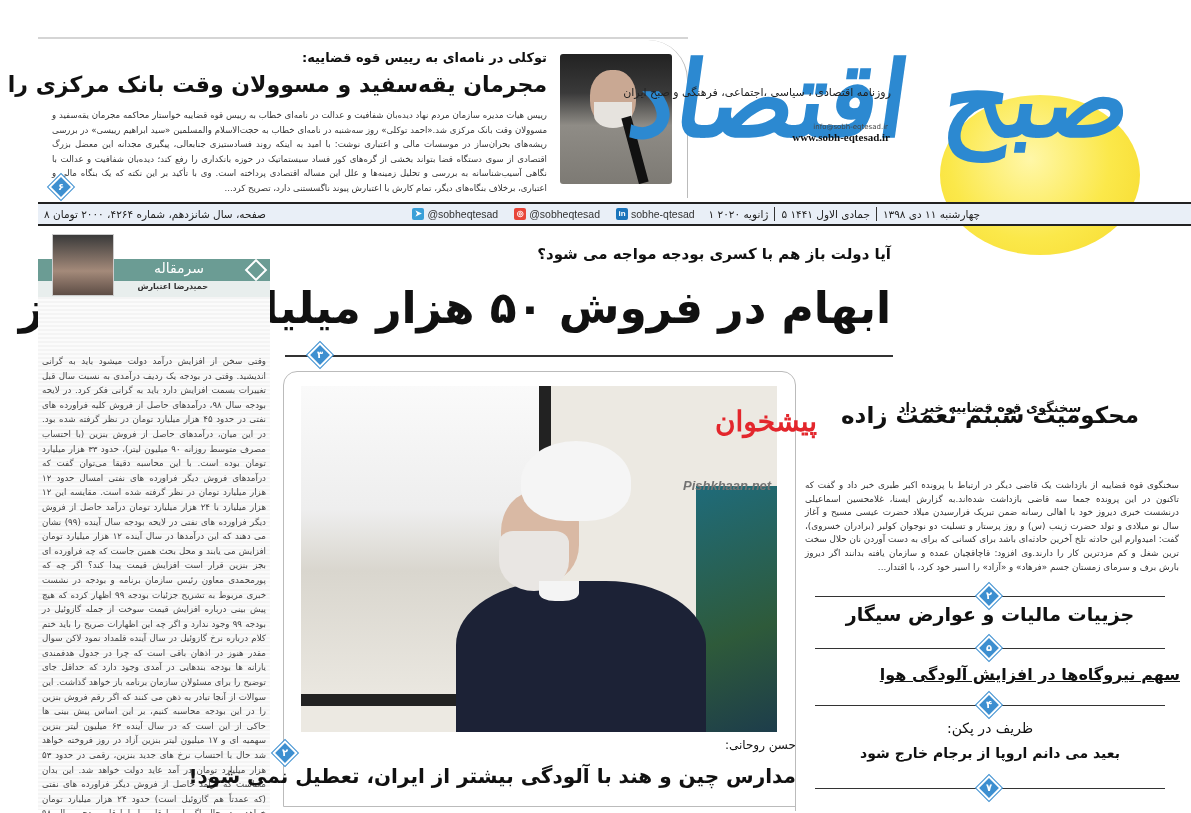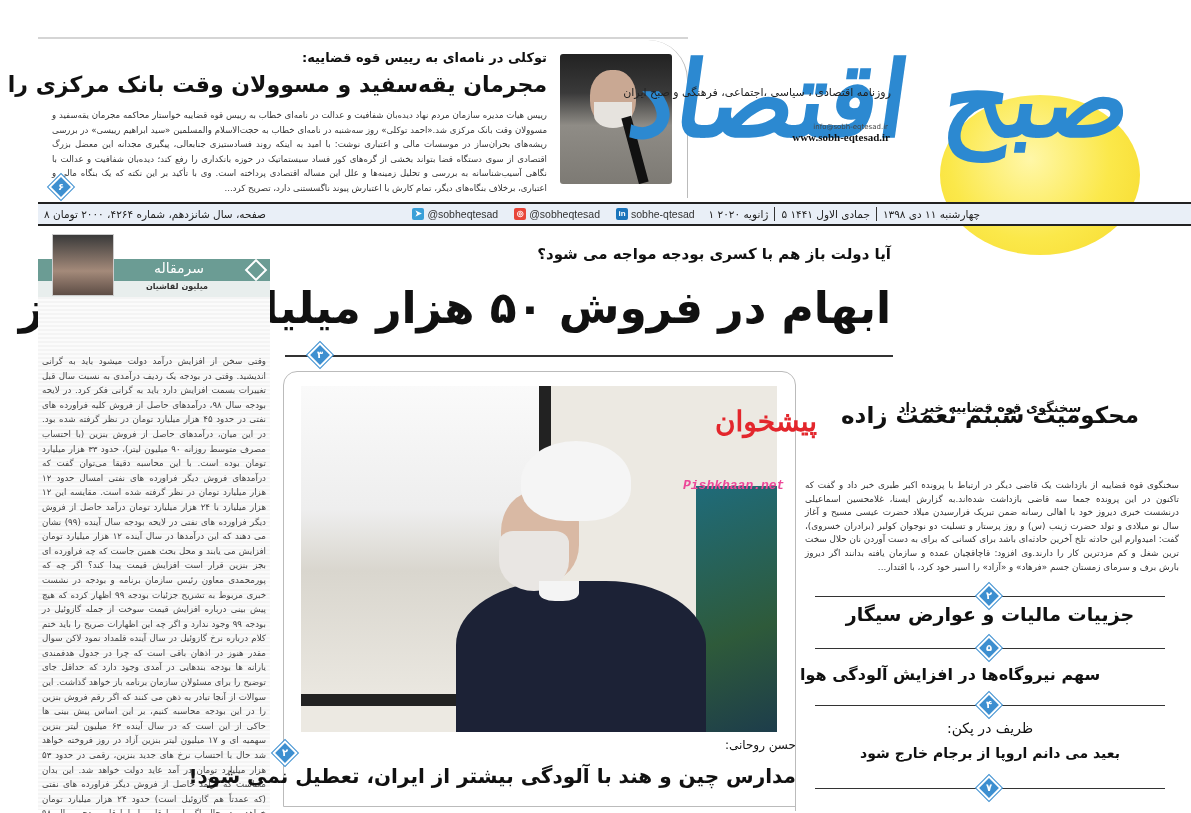--- a/index.html
+++ b/index.html
@@ -53,21 +53,21 @@
   #photo-box{left:283px;top:371px;width:513px;height:436px;border:1px solid #bbb;border-radius:14px 14px 0 0;}
   #photo{left:301px;top:386px;width:476px;height:346px;background:#ece9e2;overflow:hidden;}
   #photo .window{position:absolute;left:0;top:0;width:250px;height:320px;border-right:12px solid #222;border-bottom:12px solid #222;border-bottom-right-radius:28px;background:linear-gradient(180deg,#fafafa 0%,#eeeeee 40%,#d9d6ce 60%,#eae7e0 100%);}
   #photo .seat{position:absolute;left:395px;top:100px;width:81px;height:246px;background:linear-gradient(160deg,#1f6b7a,#2e5a3a 60%,#1d3d4b);}
   #photo .turban{position:absolute;left:220px;top:55px;width:110px;height:80px;border-radius:50% 50% 40% 40%;background:#f5f5f5;}
   #photo .face{position:absolute;left:200px;top:105px;width:78px;height:90px;border-radius:45% 35% 40% 45%;background:#d9b9a4;}
   #photo .beard{position:absolute;left:198px;top:145px;width:70px;height:60px;border-radius:20% 20% 50% 50%;background:#e9e6e3;}
   #photo .robe{position:absolute;left:155px;top:195px;width:250px;height:160px;border-radius:40% 40% 0 0;background:#1c2236;}
   #photo .collar{position:absolute;left:238px;top:195px;width:40px;height:20px;background:#f4f4f4;border-radius:0 0 40% 40%;}
   #watermark-fa{left:715px;top:405px;font-size:28px;font-weight:bold;color:#e3262c;font-family:"DejaVu Serif",serif;}
-  #watermark-en{left:683px;top:478px;font-size:13px;font-weight:bold;font-style:italic;color:#ec4899;font-family:Liberation Mono, monospace;}
+  #watermark-en{left:683px;top:478px;font-size:13px;font-weight:bold;font-style:italic;color:#737373;font-family:Liberation Sans, sans-serif;}
   #photo-kicker{left:283px;width:513px;top:738px;font-size:12px;text-align:center;}
   #photo-headline{left:283px;width:513px;top:764px;font-size:20px;font-weight:bold;text-align:center;white-space:nowrap;}
   
   #rc-kicker{left:800px;width:380px;top:372px;font-size:13px;font-weight:bold;text-align:center;}
   #rc-headline{left:800px;width:380px;top:396px;font-size:23px;font-weight:bold;line-height:38px;text-align:center;}
   #rc-body{left:805px;width:374px;top:479px;font-size:8.8px;line-height:13.6px;color:#333;text-align:justify;}
   .rc-rule{position:absolute;left:815px;width:350px;height:1px;background:#333;}
   .rc-dia{position:absolute;left:980px;}
   #rc-h2{left:800px;width:380px;top:603px;font-size:19px;font-weight:bold;text-align:center;}
   #rc-h3{left:800px;width:380px;top:665px;font-size:16px;font-weight:bold;text-align:center;}
@@ -130,21 +130,21 @@
   <div class="diamond"></div>
   <div class="diamond-num" style="left:0;top:0;">۳</div>
 </div>
 
 <div id="editorial" class="abs">
   <div id="ed-body-bg" class="abs"></div>
   <div id="ed-band" class="abs"></div>
   <div id="ed-band2" class="abs"></div>
   <div id="ed-photo" class="abs"></div>
   <div id="ed-label" class="abs rtl">سرمقاله</div>
-  <div id="ed-author" class="abs rtl">میلیون لقاشیان</div>
+  <div id="ed-author" class="abs rtl">حمیدرضا اعتبارش</div>
   <div id="ed-diamond" class="abs"></div>
   <div id="ed-text" class="abs rtl">وقتی سخن از افزایش درآمد دولت میشود باید به گرانی اندیشید. وقتی در بودجه یک ردیف درآمدی به نسبت سال قبل تغییرات بسمت افزایش دارد باید به گرانی فکر کرد. در لایحه بودجه سال ۹۸، درآمدهای حاصل از فروش کلیه فراورده های نفتی در حدود ۴۵ هزار میلیارد تومان در نظر گرفته شده بود. در این میان، درآمدهای حاصل از فروش بنزین (با احتساب مصرف متوسط روزانه ۹۰ میلیون لیتر)، حدود ۳۳ هزار میلیارد تومان بوده است. با این محاسبه دقیقا می‌توان گفت که درآمدهای فروش دیگر فراورده های نفتی امسال حدود ۱۲ هزار میلیارد تومان در نظر گرفته شده است. مقایسه این ۱۲ هزار میلیارد با ۲۴ هزار میلیارد تومان درآمد حاصل از فروش دیگر فراورده های نفتی در لایحه بودجه سال آینده (۹۹) نشان می دهند که این درآمدها در سال آینده ۱۲ هزار میلیارد تومان افزایش می یابند و محل بحث همین جاست که چه فراورده ای بجز بنزین قرار است افزایش قیمت پیدا کند؟ اگر چه که پورمحمدی معاون رئیس سازمان برنامه و بودجه در نشست خبری مربوط به تشریح جزئیات بودجه ۹۹ اظهار کرده که هیچ پیش بینی درباره افزایش قیمت سوخت از جمله گازوئیل در بودجه ۹۹ وجود ندارد و اگر چه این اظهارات صریح را باید ختم کلام درباره نرخ گازوئیل در سال آینده قلمداد نمود لاکن سوال مقدر هنوز در اذهان باقی است که چرا در جدول هدفمندی یارانه ها بودجه بندهایی در آمدی وجود دارد که حداقل جای توضیح را برای مسئولان سازمان برنامه باز خواهد گذاشت. این سوالات از آنجا تبادر به ذهن می کنند که اگر رقم فروش بنزین را در این بودجه محاسبه کنیم، بر این اساس پیش بینی ها حاکی از این است که در سال آینده ۶۳ میلیون لیتر بنزین سهمیه ای و ۱۷ میلیون لیتر بنزین آزاد در روز فروخته خواهد شد حال با احتساب نرخ های جدید بنزین، رقمی در حدود ۵۳ هزار میلیارد تومان در آمد عاید دولت خواهد شد. این بدان معناست که درآمد حاصل از فروش دیگر فراورده های نفتی (که عمدتاً هم گازوئیل است) حدود ۲۴ هزار میلیارد تومان خواهد بود. حال اگر این ارقام را با ارقام بودجه سال ۹۸ مقایسه کنیم، می توان پی برد که درآمدهای حاصل از</div>
 </div>
 
 <div id="photo-box" class="abs"></div>
 <div id="photo" class="abs">
   <div class="window"></div>
   <div class="seat"></div>
   <div class="robe"></div>
   <div class="face"></div>
@@ -173,21 +173,21 @@
   <div class="diamond"></div>
   <div class="diamond-num" style="left:0;top:0;">۲</div>
 </div>
 <div id="rc-h2" class="abs rtl" style="text-align:center;">جزییات مالیات و عوارض سیگار</div>
 
 <div class="rc-rule" style="top:648px;"></div>
 <div class="rc-dia" style="top:639px;">
   <div class="diamond"></div>
   <div class="diamond-num" style="left:0;top:0;">۵</div>
 </div>
-<div id="rc-h3" class="abs rtl" style="text-align:left;">سهم نیروگاه‌ها در افزایش آلودگی هوا</div>
+<div id="rc-h3" class="abs rtl" style="text-align:right;text-decoration:underline;">سهم نیروگاه‌ها در افزایش آلودگی هوا</div>
 
 <div class="rc-rule" style="top:705px;"></div>
 <div class="rc-dia" style="top:696px;">
   <div class="diamond"></div>
   <div class="diamond-num" style="left:0;top:0;">۴</div>
 </div>
 <div id="rc-h4-kicker" class="abs rtl" style="text-align:center;">ظریف در پکن:</div>
 <div id="rc-h4" class="abs rtl" style="text-align:center;">بعید می دانم اروپا از برجام خارج شود</div>
 
 <div class="rc-rule" style="top:788px;"></div>

